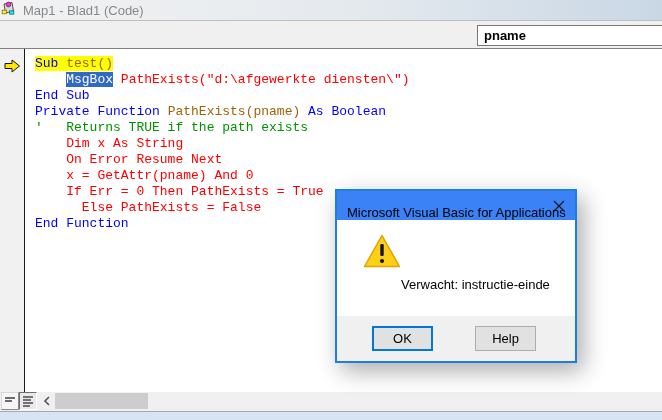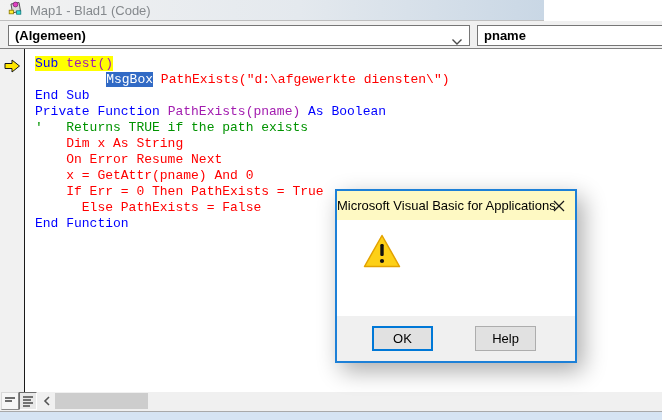--- a/index.html
+++ b/index.html
@@ -1,24 +1,24 @@
 <!DOCTYPE html>
 <html><head>
 <meta charset="utf-8">
 <style>
   * { margin:0; padding:0; box-sizing:border-box; }
   html,body { width:662px; height:420px; overflow:hidden; background:#fff;
               font-family:"Liberation Sans", sans-serif; }
   #window { position:relative; width:662px; height:420px; background:#fff; }
 
   
-  .titlebar { position:absolute; left:0; top:0; width:544px; height:21px;
+  .titlebar { position:absolute; left:0; top:0; width:662px; height:21px;
     background:linear-gradient(90deg,#f2f2f2 0%,#e4e9ee 55%,#c9d7e5 100%);
     border-bottom:1px solid #bfbfbf; display:flex; align-items:center;
-    padding-left:7px; gap:7px; }
+    gap:7px; }
   .title-text { font-size:13px; color:#85898d; white-space:nowrap; }
 
   
   .combo-row { position:absolute; left:0; top:21px; width:662px; height:28px;
     background:#f0f0f0; border-bottom:1px solid #808080; }
   .combo { position:absolute; top:4px; height:21px; background:#fff;
     border:1px solid #767676; font-size:13px; font-weight:bold; color:#000;
     line-height:19px; padding-left:6px; white-space:nowrap; overflow:hidden; }
   .combo-left  { left:8px;   width:462px; }
   .combo-right { left:477px; width:190px; }
@@ -29,24 +29,24 @@
     background:#fff; }
   .margin-bar { position:absolute; left:0; top:0; width:25px; height:343px;
     background:#f1f1f1; border-right:1px solid #1a1a1a; }
   .cur-arrow { position:absolute; left:4px; top:10px; }
   .code-lines { position:absolute; left:35px; top:7px;
     font-family:"Liberation Mono","DejaVu Sans Mono",monospace;
     font-size:13px; line-height:16px; white-space:pre; }
   .code-line { height:16px; }
   .line-text.hl { background:#ffff00; }
   .seg-kw    { color:#0000ff;font-family:Liberation Mono, monospace; }
-  .seg-plain { color:#a21caf; }
+  .seg-plain { color:#a16207; }
   .seg-err   { color:#ff0000; }
   .seg-cmt   { color:#009300;text-align:right; }
-  .seg-sel   { background:#316ac5; color:#ffffff;margin-left:40px; }
+  .seg-sel   { background:#316ac5; color:#ffffff; }
 
   
   .bottom-bar { position:absolute; left:0; top:392px; width:662px; height:19px;
     background:#f0f0f0; }
   .view-btn { position:absolute; top:0; width:18px; height:18px;
     background:#f6f6f6; border:1px solid #b5b5b5; display:flex;
     align-items:center; justify-content:center; }
   .view-btn.proc { left:1px; border-color:#d9d9d9 #8a8a8a #8a8a8a #d9d9d9; }
   .view-btn.full { left:19px; background:#e9e9e9;
     border-color:#6e6e6e #ffffff #ffffff #6e6e6e; }
@@ -58,21 +58,21 @@
     height:16px; background:#cdcdcd; }
 
   .mdi-strip { position:absolute; left:0; top:411px; width:662px; height:9px;
     background:#d6e4f3; border-top:1px solid #a9a9a9; }
 
   
   .dialog { position:absolute; left:335px; top:189px; width:242px; height:174px;
     background:#ffffff; border:2px solid #1d80d7;
     box-shadow:6px 8px 22px rgba(0,0,0,0.33); }
   .dlg-title { position:relative; height:29px; display:flex;
-    align-items:center; background:#fef9c3; }
+    align-items:flex-end; padding-left:10px; background:#3b82f6; }
   .dlg-title-text { font-size:13px; color:#000; white-space:nowrap; }
   .dlg-close { position:absolute; right:0; top:0; width:32px; height:29px;
     display:flex; align-items:center; justify-content:center; }
   .dlg-body { position:relative; height:96px; background:#fff; }
   .warn-icon { position:absolute; left:26px; top:14px; }
   .dlg-line1 { position:absolute; left:64px; top:22px; font-size:13px; color:#000; }
   .dlg-line2 { position:absolute; left:64px; top:57px; font-size:13px; color:#000; }
   .dlg-footer { position:absolute; left:0; bottom:0; width:238px; height:45px;
     background:#f0f0f0; }
   .dlg-btn { position:absolute; top:10px; width:61px; height:25px;
@@ -92,28 +92,20 @@
         <path d="M4 4 L12 2.5 L13.5 11 L5.5 13 Z" fill="#d9d9d9" stroke="#555" stroke-width="1"></path>
         <circle cx="8.5" cy="4.5" r="2.4" fill="#e040c0" stroke="#7a2070" stroke-width="0.8"></circle>
         <rect x="2.2" y="10.2" width="4.2" height="3.6" fill="#ffee33" stroke="#887700" stroke-width="0.8"></rect>
         <rect x="9.6" y="10.8" width="4.2" height="3.4" fill="#33dddd" stroke="#117777" stroke-width="0.8"></rect>
       </svg>
     </span>
     <span class="title-text">Map1 - Blad1 (Code)</span>
   </div>
 
   <div class="combo-row">
-    <div class="combo combo-left">
-      <span>(Algemeen)</span>
-      <span class="chev">
-        <svg width="12" height="8" viewBox="0 0 12 8">
-          <polyline points="1.5,1.5 6,6 10.5,1.5" fill="none" stroke="#4a4a4a" stroke-width="1.4"></polyline>
-        </svg>
-      </span>
-    </div>
     <div class="combo combo-right">
       <span>pname</span>
     </div>
   </div>
 
   <div class="code-pane">
     <div class="margin-bar">
       <span class="cur-arrow">
         <svg width="17" height="14" viewBox="0 0 17 14">
           <polygon points="1,4.5 8,4.5 8,1 15.5,7 8,13 8,9.5 1,9.5" fill="#ffe600" stroke="#1a1a1a" stroke-width="1"></polygon>
@@ -161,20 +153,21 @@
       </span>
     </div>
     <div class="dlg-body">
       <span class="warn-icon">
         <svg width="38" height="34" viewBox="0 0 38 34">
           <polygon points="19,1.5 36.5,32.5 1.5,32.5" fill="#fdd017" stroke="#e3a200" stroke-width="1.5" stroke-linejoin="round"></polygon>
           <rect x="17.3" y="10" width="3.4" height="12" rx="1.2" fill="#111"></rect>
           <circle cx="19" cy="27" r="2.1" fill="#111"></circle>
         </svg>
       </span>
+      <span class="dlg-line2">Verwacht: instructie-einde</span>
     </div>
     <div class="dlg-footer">
       <div class="dlg-btn btn-ok">OK</div>
       <div class="dlg-btn btn-help">Help</div>
     </div>
   </div>
 
 </div>
 
 </body></html>

